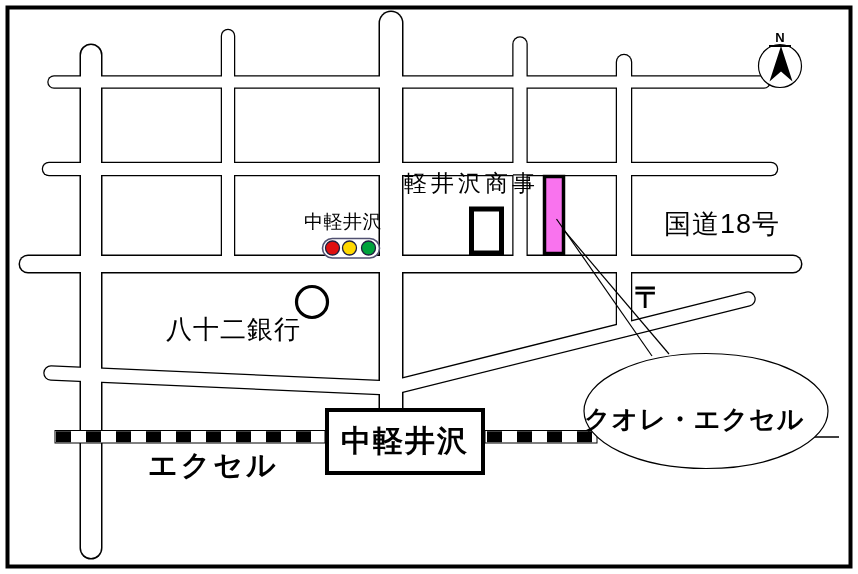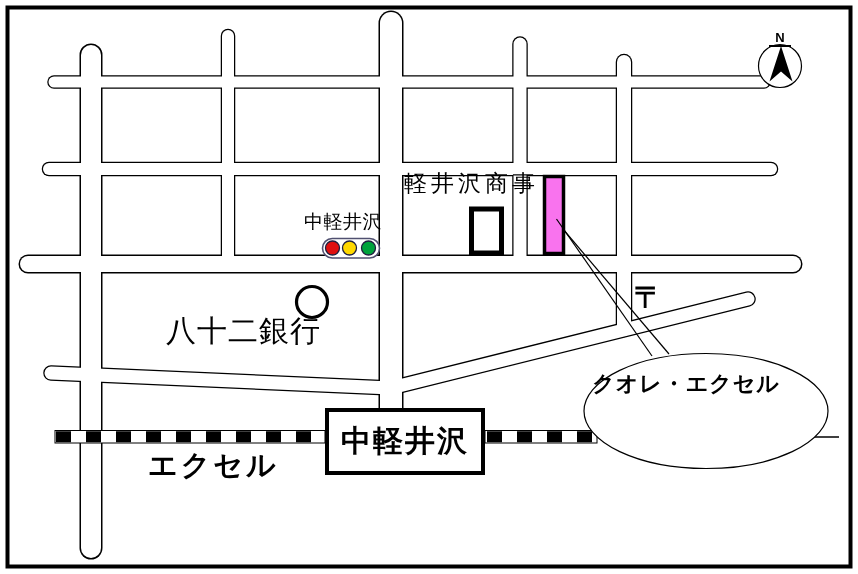--- a/index.html
+++ b/index.html
@@ -5,24 +5,24 @@
   html,body{margin:0;padding:0;background:#fff;}
   .map{position:relative;width:858px;height:574px;background:#fff;overflow:hidden;
        font-family:"Liberation Sans","DejaVu Sans",sans-serif;}
   .map svg{position:absolute;left:0;top:0;}
   .casing path{stroke:#000;fill:none;stroke-linecap:round;stroke-linejoin:round;}
   .roadfill path{stroke:#fff;fill:none;stroke-linecap:round;stroke-linejoin:round;}
   .label{position:absolute;white-space:nowrap;line-height:1;color:#000;}
   .lbl-company{left:404px;top:172px;font-size:23px;letter-spacing:4px;}
   .lbl-route{left:664px;top:211px;font-size:27px;letter-spacing:1px;}
   .lbl-signal{left:304px;top:212px;font-size:19px;letter-spacing:0.5px;}
-  .lbl-bank{left:166px;top:316px;font-size:30px;letter-spacing:1px;}
+  .lbl-bank{left:166px;top:316px;font-size:26px;letter-spacing:1px;}
   .lbl-railway{left:148px;top:451px;font-size:29px;font-weight:bold;letter-spacing:3px;}
   .lbl-postal{left:634px;top:283px;font-size:29px;font-weight:bold;}
-  .lbl-cuore{left:584px;top:373px;width:204px;text-align:center;font-size:22px;
+  .lbl-cuore{left:584px;top:406px;width:204px;text-align:center;font-size:26px;
              font-weight:bold;letter-spacing:1px;}
   .lbl-north{left:769px;top:31px;width:22px;text-align:center;font-size:13px;
              font-weight:bold;border-bottom:2px solid #000;padding-bottom:1px;}
   .station-box{position:absolute;left:325px;top:408px;width:160px;height:67px;
                box-sizing:border-box;border:4px solid #000;background:#fff;
                display:flex;align-items:center;justify-content:center;
                font-size:30px;font-weight:bold;letter-spacing:2px;}
 </style>
 </head>
 <body>
@@ -88,19 +88,20 @@
     </g>
 
     <rect x="7.5" y="7.5" width="843" height="559" fill="none" stroke="#000" stroke-width="4"></rect>
   </svg>
 
   <div class="station-box">
     <span>中軽井沢</span>
   </div>
 
   <span class="label lbl-company">軽井沢商事</span>
+  <span class="label lbl-route">国道18号</span>
   <span class="label lbl-signal">中軽井沢</span>
   <span class="label lbl-bank">八十二銀行</span>
   <span class="label lbl-railway">エクセル</span>
   <span class="label lbl-postal">〒</span>
   <span class="label lbl-cuore">クオレ・エクセル</span>
   <span class="label lbl-north">N</span>
 </div>
 
 </body></html>

